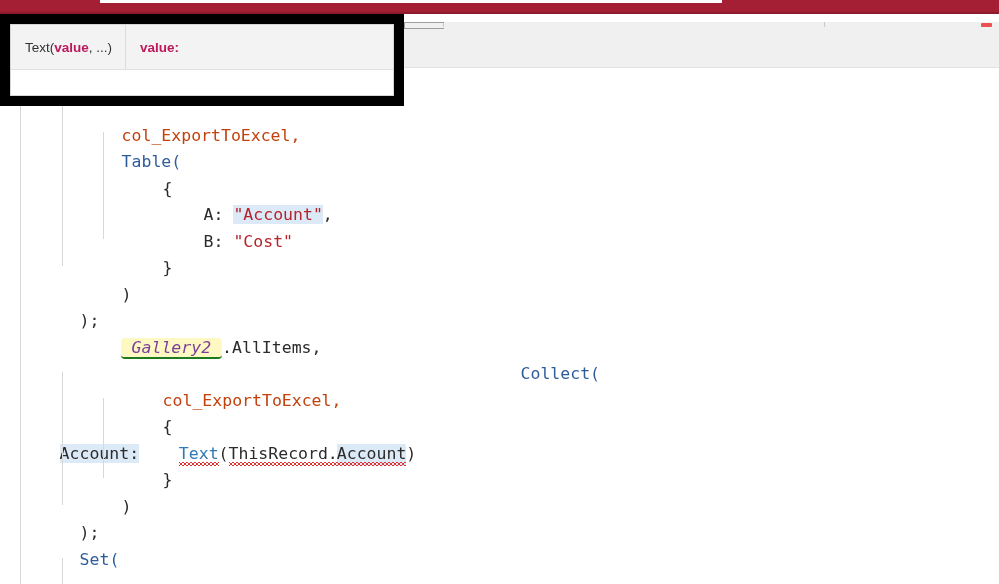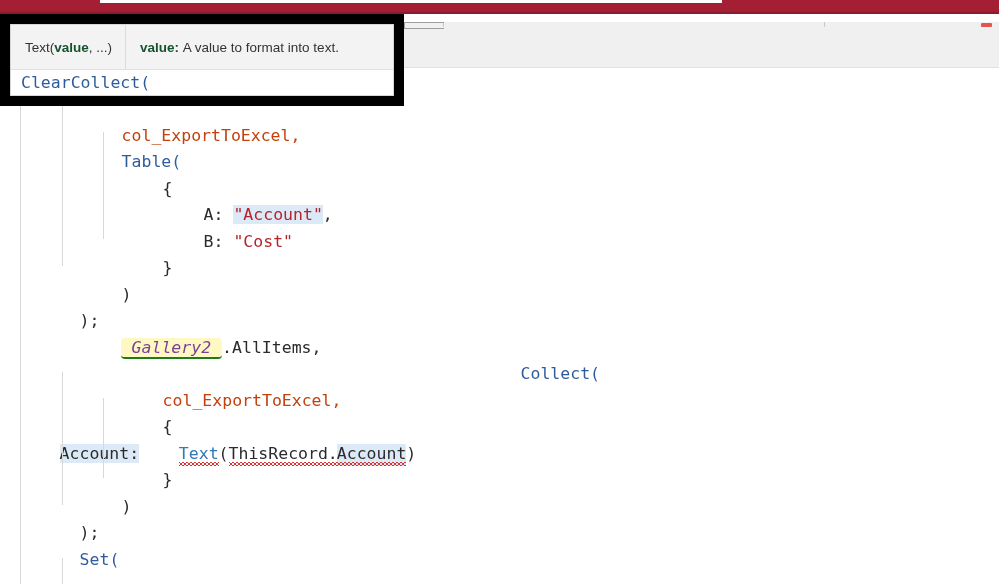--- a/index.html
+++ b/index.html
@@ -99,21 +99,21 @@
   }
   .tt-desc {
     flex: 1;
     display: flex; align-items: center;
     padding-left: 14px;
     font-size: 13.5px;
     color: #333333;
     white-space: nowrap;
     text-align: right;
   }
-  .tt-desc b, .tt-sig b { font-weight: bold; color: #14532d; }
+  .tt-desc b, .tt-sig b { font-weight: bold; color: #be185d; }
   .tooltip-code {
     flex: 1;
     display: flex; align-items: center;
     padding-left: 10px;
     background: #ffffff;
     font-family: "DejaVu Sans Mono", monospace;
     font-size: 16.5px;
   }
 
   
@@ -219,25 +219,22 @@
   <div class="panel-corner"></div>
   <div class="error-marker"></div>
 
   <div class="tooltip">
     <div class="tooltip-header">
       <div class="tt-sig">
           <span>Text(</span>
           <b>value</b>
           <span>, ...)</span>
         </div>
-      <div class="tt-desc"><b>value:</b>&nbsp;<span>A value to format into text.</span></div>
-    </div>
-    <div class="tooltip-code">
-        <span class="t-fn">ClearCollect(</span>
-      </div>
+      <div class="tt-desc"><b>value:</b>&nbsp;</div>
+    </div>
   </div>
 
   <div class="annot-box"></div>
 
   <div class="gutter"></div>
   <div class="scroll-track">
     <div class="scroll-thumb"></div>
     <div class="scroll-error"></div>
   </div>
   <div class="gutter-line" style="left:14px;"></div>

